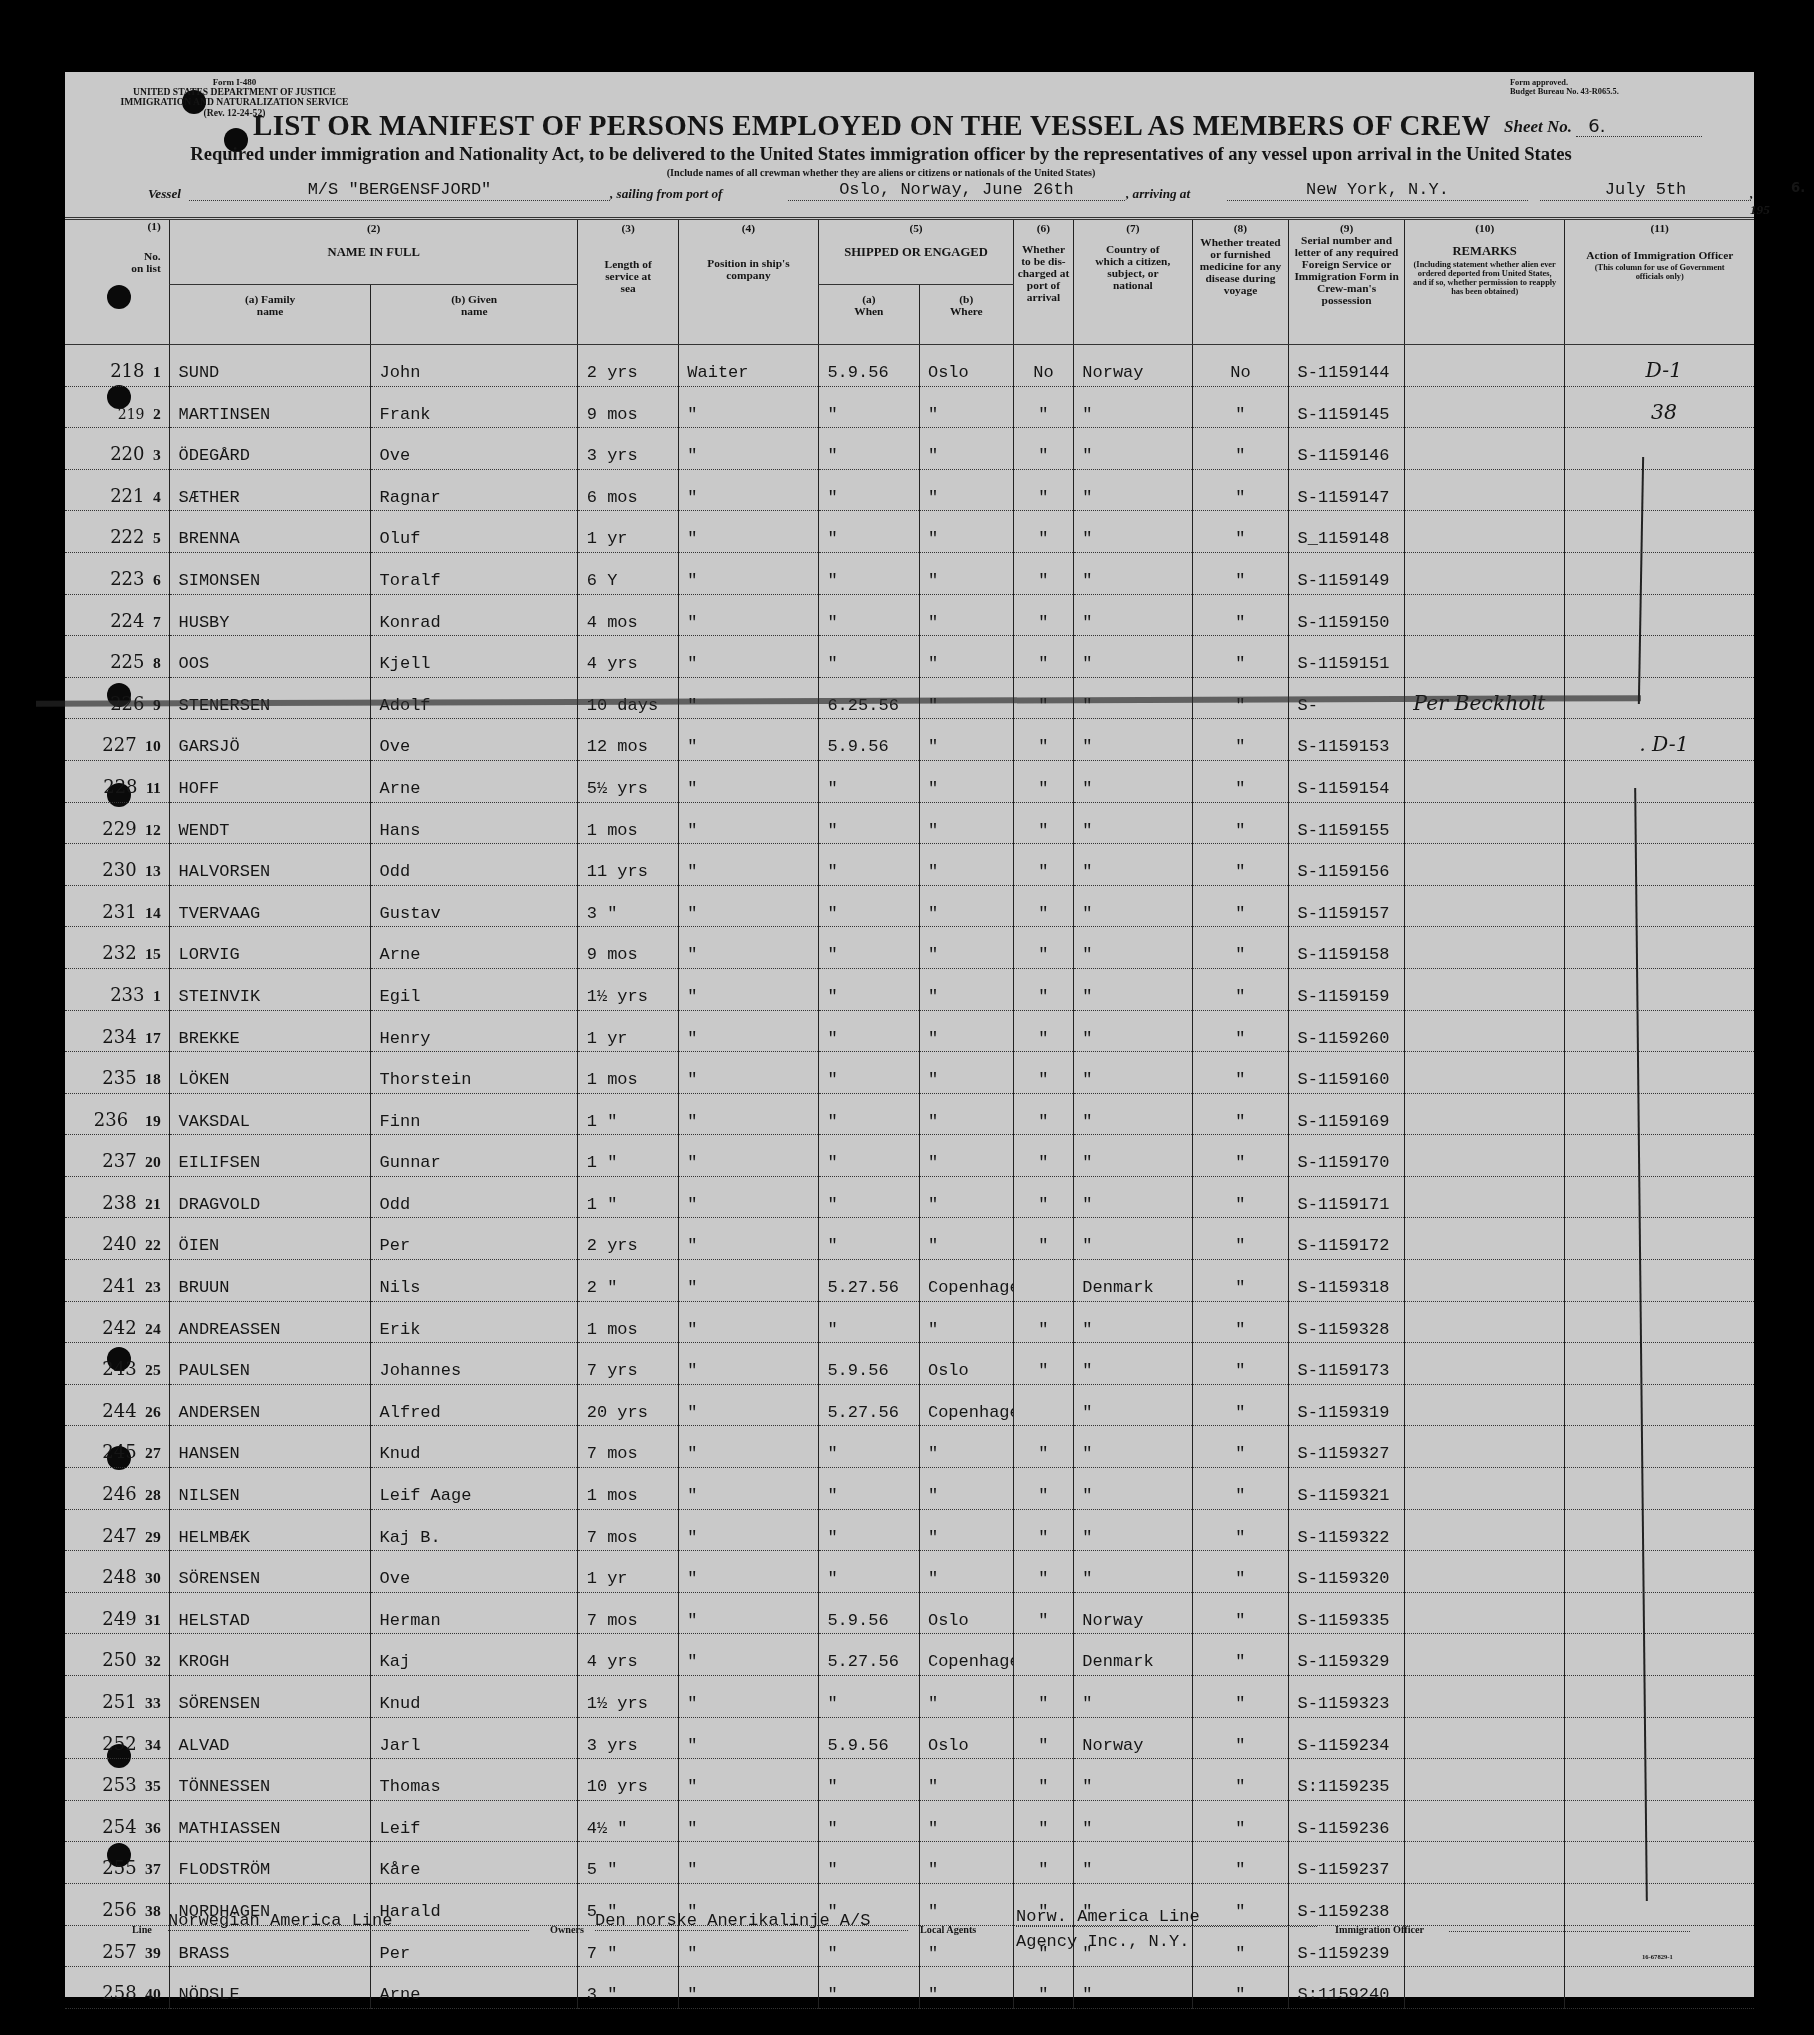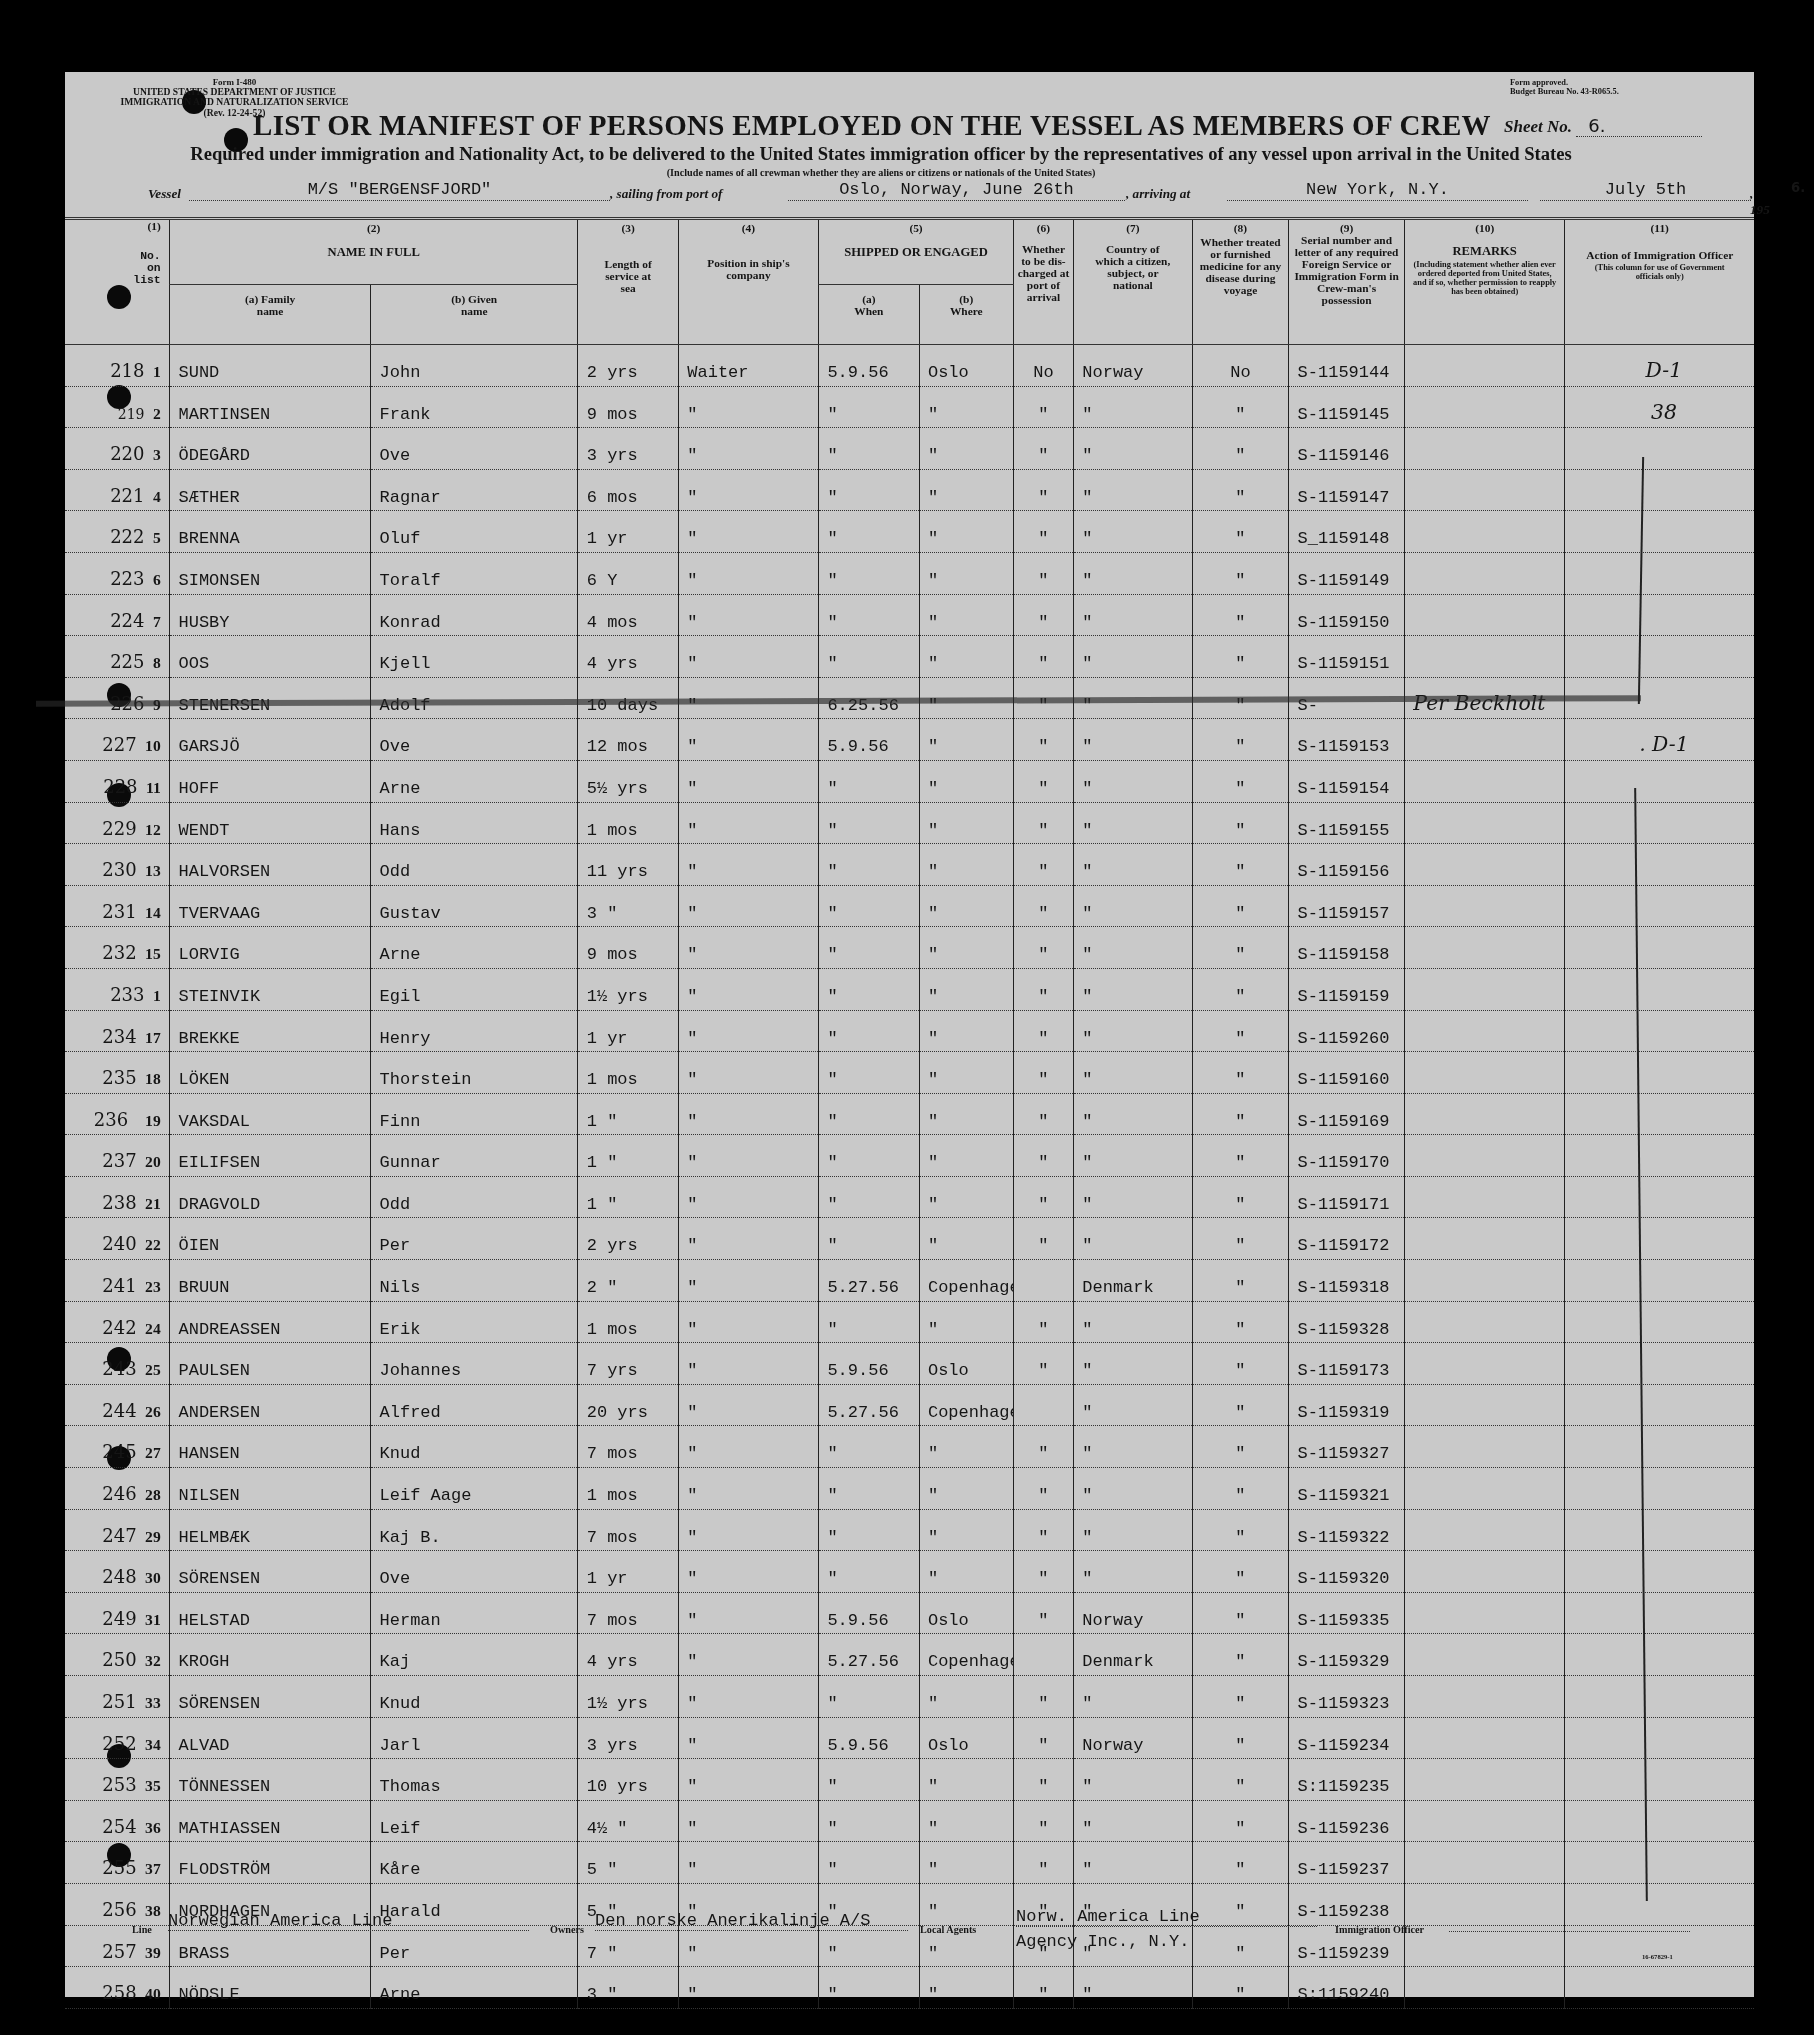--- a/index.html
+++ b/index.html
@@ -93,21 +93,21 @@
       <col style="width:117px">
       <col style="width:95px">
       <col style="width:114px">
       <col style="width:158px">
       <col style="width:186px">
   </colgroup>
   <thead>
     <tr style="height:66px;">
       <th class="first" rowspan="2" style="text-align:right;padding-right:8.4px;">
           <div>(1)</div>
-          <div style="margin-top:18px;width:30px;margin-left:auto;white-space:normal;font-family:Liberation Mono, monospace;">No. on list</div>
+          <div style="margin-top:18px;width:30px;margin-left:auto;white-space:normal;">No. on list</div>
         </th>
       <th colspan="2" style="border-bottom:1.8px solid #333;">
           <div style="margin-top:2.4px;">(2)</div>
           <div style="margin-top:12px;font-size:12.6px;">NAME IN FULL</div>
         </th>
       <th rowspan="2">
           <div style="margin-top:2.4px;">(3)</div>
           <div style="white-space:normal;width:48px;margin:24px auto 0;">Length of service at sea</div>
         </th>
       <th rowspan="2">

